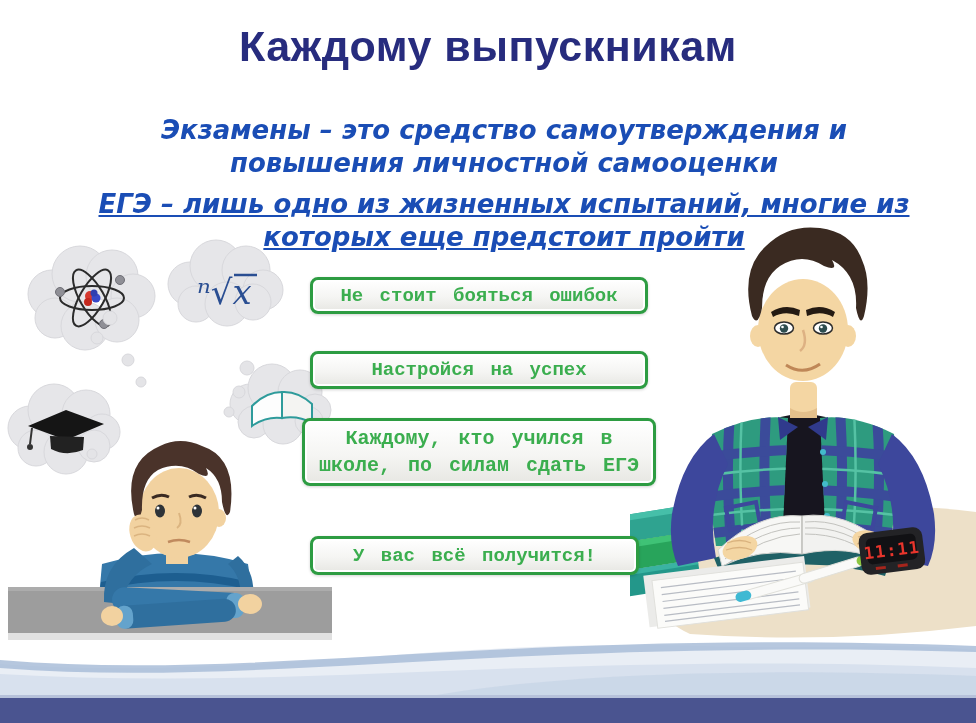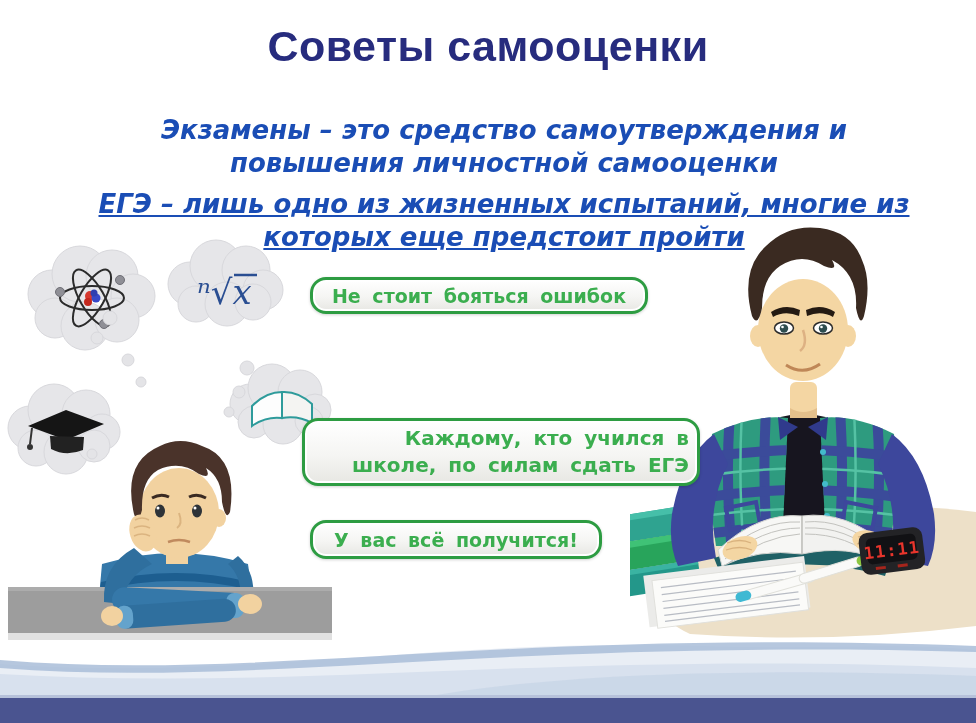--- a/index.html
+++ b/index.html
@@ -6,46 +6,47 @@
   .slide{position:relative;width:976px;height:723px;background:#ffffff;overflow:hidden;
          font-family:"DejaVu Sans",sans-serif;}
   .title{position:absolute;left:0;top:22px;width:976px;margin:0;text-align:center;
          font-family:"Liberation Sans",sans-serif;font-weight:700;font-size:43px;
          color:#272C7E;letter-spacing:.5px;z-index:3;}
   .subtitle{position:absolute;left:78px;width:820px;margin:16px;text-align:center;
          font-style:italic;font-weight:700;color:#1A4DB5;font-size:26px;line-height:1.25;z-index:3;}
   .subtitle1{top:98px;}
   .subtitle2{top:172px;text-decoration:underline;}
   .tip{position:absolute;left:310px;width:338px;box-sizing:border-box;
-       border:3px solid #2D9C42;border-radius:16px;
+       border:3px solid #2D9C42;border-radius:8px;
        background:linear-gradient(180deg,#ffffff 0%,#f5f5f3 55%,#e7e7e3 100%);
        box-shadow:inset 0 0 0 2px #ffffff,0 1px 3px rgba(0,0,0,.18);
        color:#3BAE4F;font-weight:700;font-size:19px;word-spacing:5px;
        display:flex;align-items:center;justify-content:center;text-align:center;
-       z-index:3;padding:4px 8px;}
+       z-index:3;padding:4px 8px;font-family:Liberation Mono, monospace;}
   .tip1{top:277px;height:37px;}
   .tip2{top:351px;height:38px;}
-  .tip3{left:302px;top:418px;width:398px;height:68px;font-size:20px;line-height:1.35;text-align:right;}
-  .tip4{top:520px;width:292px;height:39px;}
+  .tip3{left:302px;top:418px;width:354px;height:68px;font-size:20px;line-height:1.35;}
+  .tip4{top:536px;width:329px;height:39px;}
   .illu-left{position:absolute;left:0;top:230px;width:340px;height:412px;z-index:2;}
   .illu-right{position:absolute;left:630px;top:212px;width:346px;height:428px;z-index:2;}
   .wave{position:absolute;left:0;top:612px;width:976px;height:86px;z-index:1;}
   .footer-bar{position:absolute;left:0;top:695px;width:976px;height:28px;
        background:#4A5490;border-top:3px solid #B6C1DA;box-sizing:border-box;z-index:4;}
 </style>
 </head>
 <body>
 
 <div class="slide">
 
-  <h1 class="title">Советы самооценки</h1>
+  <h1 class="title">Каждому выпускникам</h1>
   <p class="subtitle subtitle1">Экзамены – это средство самоутверждения и повышения личностной самооценки</p>
   <p class="subtitle subtitle2">ЕГЭ – лишь одно из жизненных испытаний, многие из которых еще предстоит пройти</p>
 
   <div class="tip tip1">Не стоит бояться ошибок</div>
+  <div class="tip tip2">Настройся на успех</div>
   <div class="tip tip3">Каждому, кто учился в школе, по силам сдать ЕГЭ</div>
   <div class="tip tip4">У вас всё получится!</div>
 
   <svg class="illu-left" viewBox="0 0 340 412">
 
     <g fill="#E6E6E9" stroke="#D8D8DC" stroke-width="1">
       <circle cx="52" cy="64" r="24"></circle>
         <circle cx="80" cy="44" r="28"></circle>
         <circle cx="112" cy="46" r="26"></circle>
       <circle cx="133" cy="66" r="22"></circle>

